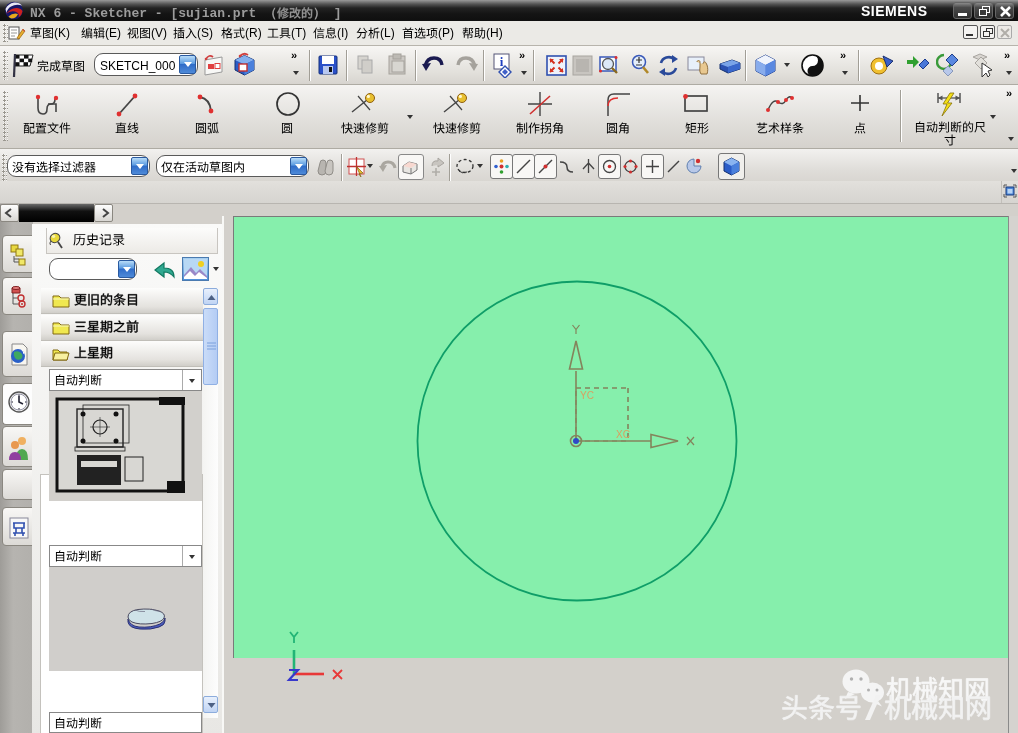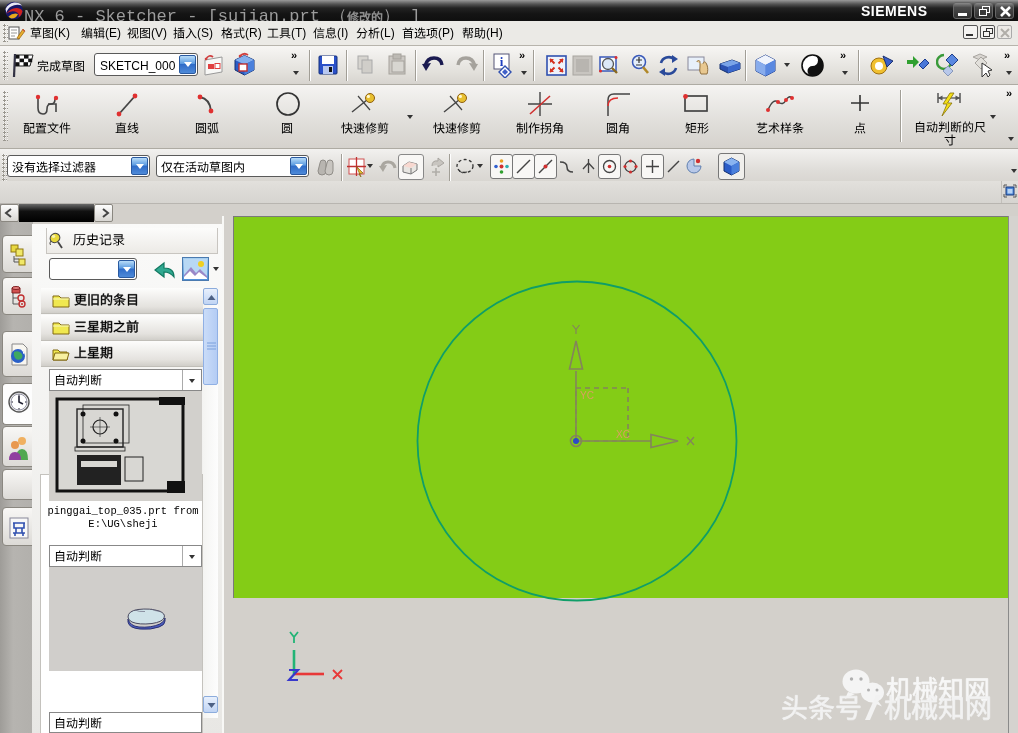--- a/index.html
+++ b/index.html
@@ -1,20 +1,20 @@
 <!DOCTYPE html>
 <html><head><meta charset="utf-8"><style>
 *{margin:0;padding:0;box-sizing:border-box}
 html,body{width:1018px;height:733px;overflow:hidden}
 body{font-family:"Liberation Sans",sans-serif;position:relative;background:#d4d1cc;font-size:12px}
 .abs{position:absolute}
 .cj{display:inline-block;vertical-align:-2px}
 .grip{position:absolute;width:5px;background-image:radial-gradient(circle at 1.5px 1.5px,#9a978f 1px,rgba(255,255,255,0.8) 1.3px,transparent 1.8px);background-size:4px 4px}
 .sep{position:absolute;width:2px;border-left:1px solid #a19e96;border-right:1px solid #fff}
-.combo{position:absolute;background:#fff;border:1px solid #6a6a6a;border-radius:3px}
+.combo{position:absolute;background:#fff;border:1px solid #6a6a6a;border-radius:9px}
 .cbtn{position:absolute;right:1px;top:1px;bottom:1px;width:17px;border-radius:2px;
   background:linear-gradient(#b8dcf8,#5a9ae0 45%,#2f6cc8 50%,#4e8ad8);border:1px solid #2a5aa0}
 .cbtn:after{content:"";position:absolute;left:4px;top:6px;border:4px solid transparent;border-top:5px solid #fff}
 .chev{position:absolute;font-weight:bold;font-size:11px;color:#000;letter-spacing:-2px}
 .dd{position:absolute;width:0;height:0;border:3px solid transparent;border-top:4px solid #333}
 .lbl{position:absolute;text-align:center;color:#000;font-size:12px;white-space:nowrap}
 .mono{font-family:"Liberation Mono",monospace}
 </style></head><body>
 <svg style="position:absolute;width:0;height:0">
     <defs>
@@ -104,21 +104,21 @@
       <path id="g9996" d="M243 -312H755V-210H243ZM243 -373V-472H755V-373ZM243 -150H755V-44H243ZM228 -815C259 -782 294 -736 313 -702H54V-632H456C450 -602 442 -568 433 -539H168V80H243V23H755V80H833V-539H512L546 -632H949V-702H696C725 -737 757 -779 785 -820L702 -842C681 -800 643 -742 611 -702H345L389 -725C370 -758 331 -808 294 -844Z"></path>
     </defs>
   </svg>
 <div class="abs" style="left:0;top:0;width:1018px;height:21px;background:linear-gradient(#9a9a9a,#555 4px,#232323 8px,#141414 14px,#0f0f0f)">
     <svg class="abs" style="left:3px;top:1px" width="22" height="19" viewBox="0 0 22 19">
       <circle cx="11" cy="9.5" r="8.8" fill="#161668"></circle>
       <path d="M2.5 8 Q5 2.5 11 1.5 Q16 1 19 4.5 Q13 2.5 8 5.5 Q4 8 3.5 12z" fill="#e8e8f4"></path>
       <path d="M3 13 Q8 6.5 14 7 Q19 7.5 19.5 10.5 Q19 14 15.5 16.5 Q17 12 12 10.5 Q7 9.5 3 13z" fill="#cc2020"></path>
       <path d="M5.5 15.5 Q10 11.5 15 13 Q13 17.5 8.5 17.5 Q6.5 17 5.5 15.5z" fill="#e8a81c"></path>
     </svg>
-    <div class="abs mono" style="left:24px;top:4px;font-size:17px;font-weight:normal;color:#9c9c9c">NX 6 - Sketcher - [sujian.prt （<svg class="cj" style="width:36px;height:12px;" viewBox="0 -880 3000 1000">
+    <div class="abs mono" style="left:30px;top:4px;font-size:13px;font-weight:bold;color:#9c9c9c">NX 6 - Sketcher - [sujian.prt （<svg class="cj" style="width:36px;height:12px;" viewBox="0 -880 3000 1000">
         <g style="fill:#9c9c9c;stroke:#9c9c9c;stroke-width:40">
           <use href="#g4FEE" x="0"></use>
           <use href="#g6539" x="1000"></use>
           <use href="#g7684" x="2000"></use>
         </g>
       </svg>） ]</div>
     <div class="abs" style="left:861px;top:3px;font-size:14px;font-weight:bold;color:#fff;letter-spacing:0.5px">SIEMENS</div>
     <div class="abs" style="left:953px;top:2px;width:19px;height:17px;border-radius:3px;background:linear-gradient(#8a8a8a,#4a4a4a 30%,#2f2f2f);border:1px solid #666">
       <div class="abs" style="left:4px;top:10px;width:9px;height:3px;background:#fff"></div>
     </div>
@@ -833,21 +833,20 @@
         <circle cx="28" cy="17" r="2.5" fill="#111"></circle>
         <circle cx="61" cy="17" r="2.5" fill="#111"></circle>
         <circle cx="28" cy="44" r="2.5" fill="#111"></circle>
         <circle cx="61" cy="44" r="2.5" fill="#111"></circle>
         <rect x="20" y="50" width="50" height="4" fill="none" stroke="#222" stroke-width="0.8"></rect>
         <rect x="22" y="58" width="44" height="30" fill="#222"></rect>
         <rect x="26" y="64" width="36" height="6" fill="#d8d7d3"></rect>
         <rect x="70" y="60" width="18" height="24" fill="none" stroke="#222" stroke-width="1"></rect>
       </svg>
     </div>
-    <div class="abs mono" style="left:43px;top:301px;width:160px;text-align:center;font-size:10.5px;line-height:13px;white-space:nowrap">pinggai_top_035.prt from<br>E:\UG\sheji</div>
     <div class="abs" style="left:49px;top:341px;width:153px;height:22px;background:#fff;border:1px solid #888">
       <div class="abs" style="left:4px;top:3px"><svg class="cj" style="width:48px;height:12px;" viewBox="0 -880 4000 1000">
           <g style="fill:#000">
             <use href="#g81EA" x="0"></use>
             <use href="#g52A8" x="1000"></use>
             <use href="#g5224" x="2000"></use>
             <use href="#g65AD" x="3000"></use>
           </g>
         </svg></div>
       <div class="abs" style="left:132px;top:0;width:20px;height:20px;border-left:1px solid #aaa">
@@ -882,21 +881,21 @@
           <path d="M0 1 h9 M0 4 h9 M0 7 h9" stroke="#7aa0dc"></path>
         </svg>
       </div>
       <div class="abs" style="left:0;top:408px;width:15px;height:17px;background:linear-gradient(#e8f0fc,#c0d4f4);border:1px solid #8cacdc;border-radius:2px">
         <svg class="abs" style="left:3px;top:5px" width="9" height="7">
           <path d="M0.5 1 L4.5 6 L8.5 1z" fill="#4d6185"></path>
         </svg>
       </div>
     </div>
     <div class="abs" style="left:222px;top:12px;width:2px;height:517px;background:#f8f8f6"></div>
-    <div class="abs" style="left:233px;top:12px;width:785px;height:382px;background:#84cc16;border-left:1px solid #7a7a7a;border-top:1px solid #7a7a7a">
+    <div class="abs" style="left:233px;top:12px;width:785px;height:442px;background:#86efac;border-left:1px solid #7a7a7a;border-top:1px solid #7a7a7a">
       <svg class="abs" style="left:182px;top:63px" width="322" height="322" viewBox="0 0 322 322">
         <circle cx="161" cy="161" r="159.5" fill="none" stroke="#0f9e68" stroke-width="1.8"></circle>
       </svg>
       <svg class="abs" style="left:282px;top:92px" width="180" height="140" viewBox="0 0 180 140">
         <g stroke="#84845c" fill="none" stroke-width="1.6">
           <path d="M60 132 L60 62"></path>
           <path d="M60 32 L53.5 60 L66.5 60 Z"></path>
           <path d="M60 132 L135 132"></path>
           <path d="M162 132 L135 125.5 L135 138.5 Z"></path>
           <path d="M60 79 L112 79 M112 79 L112 132" stroke-dasharray="5 4"></path>

